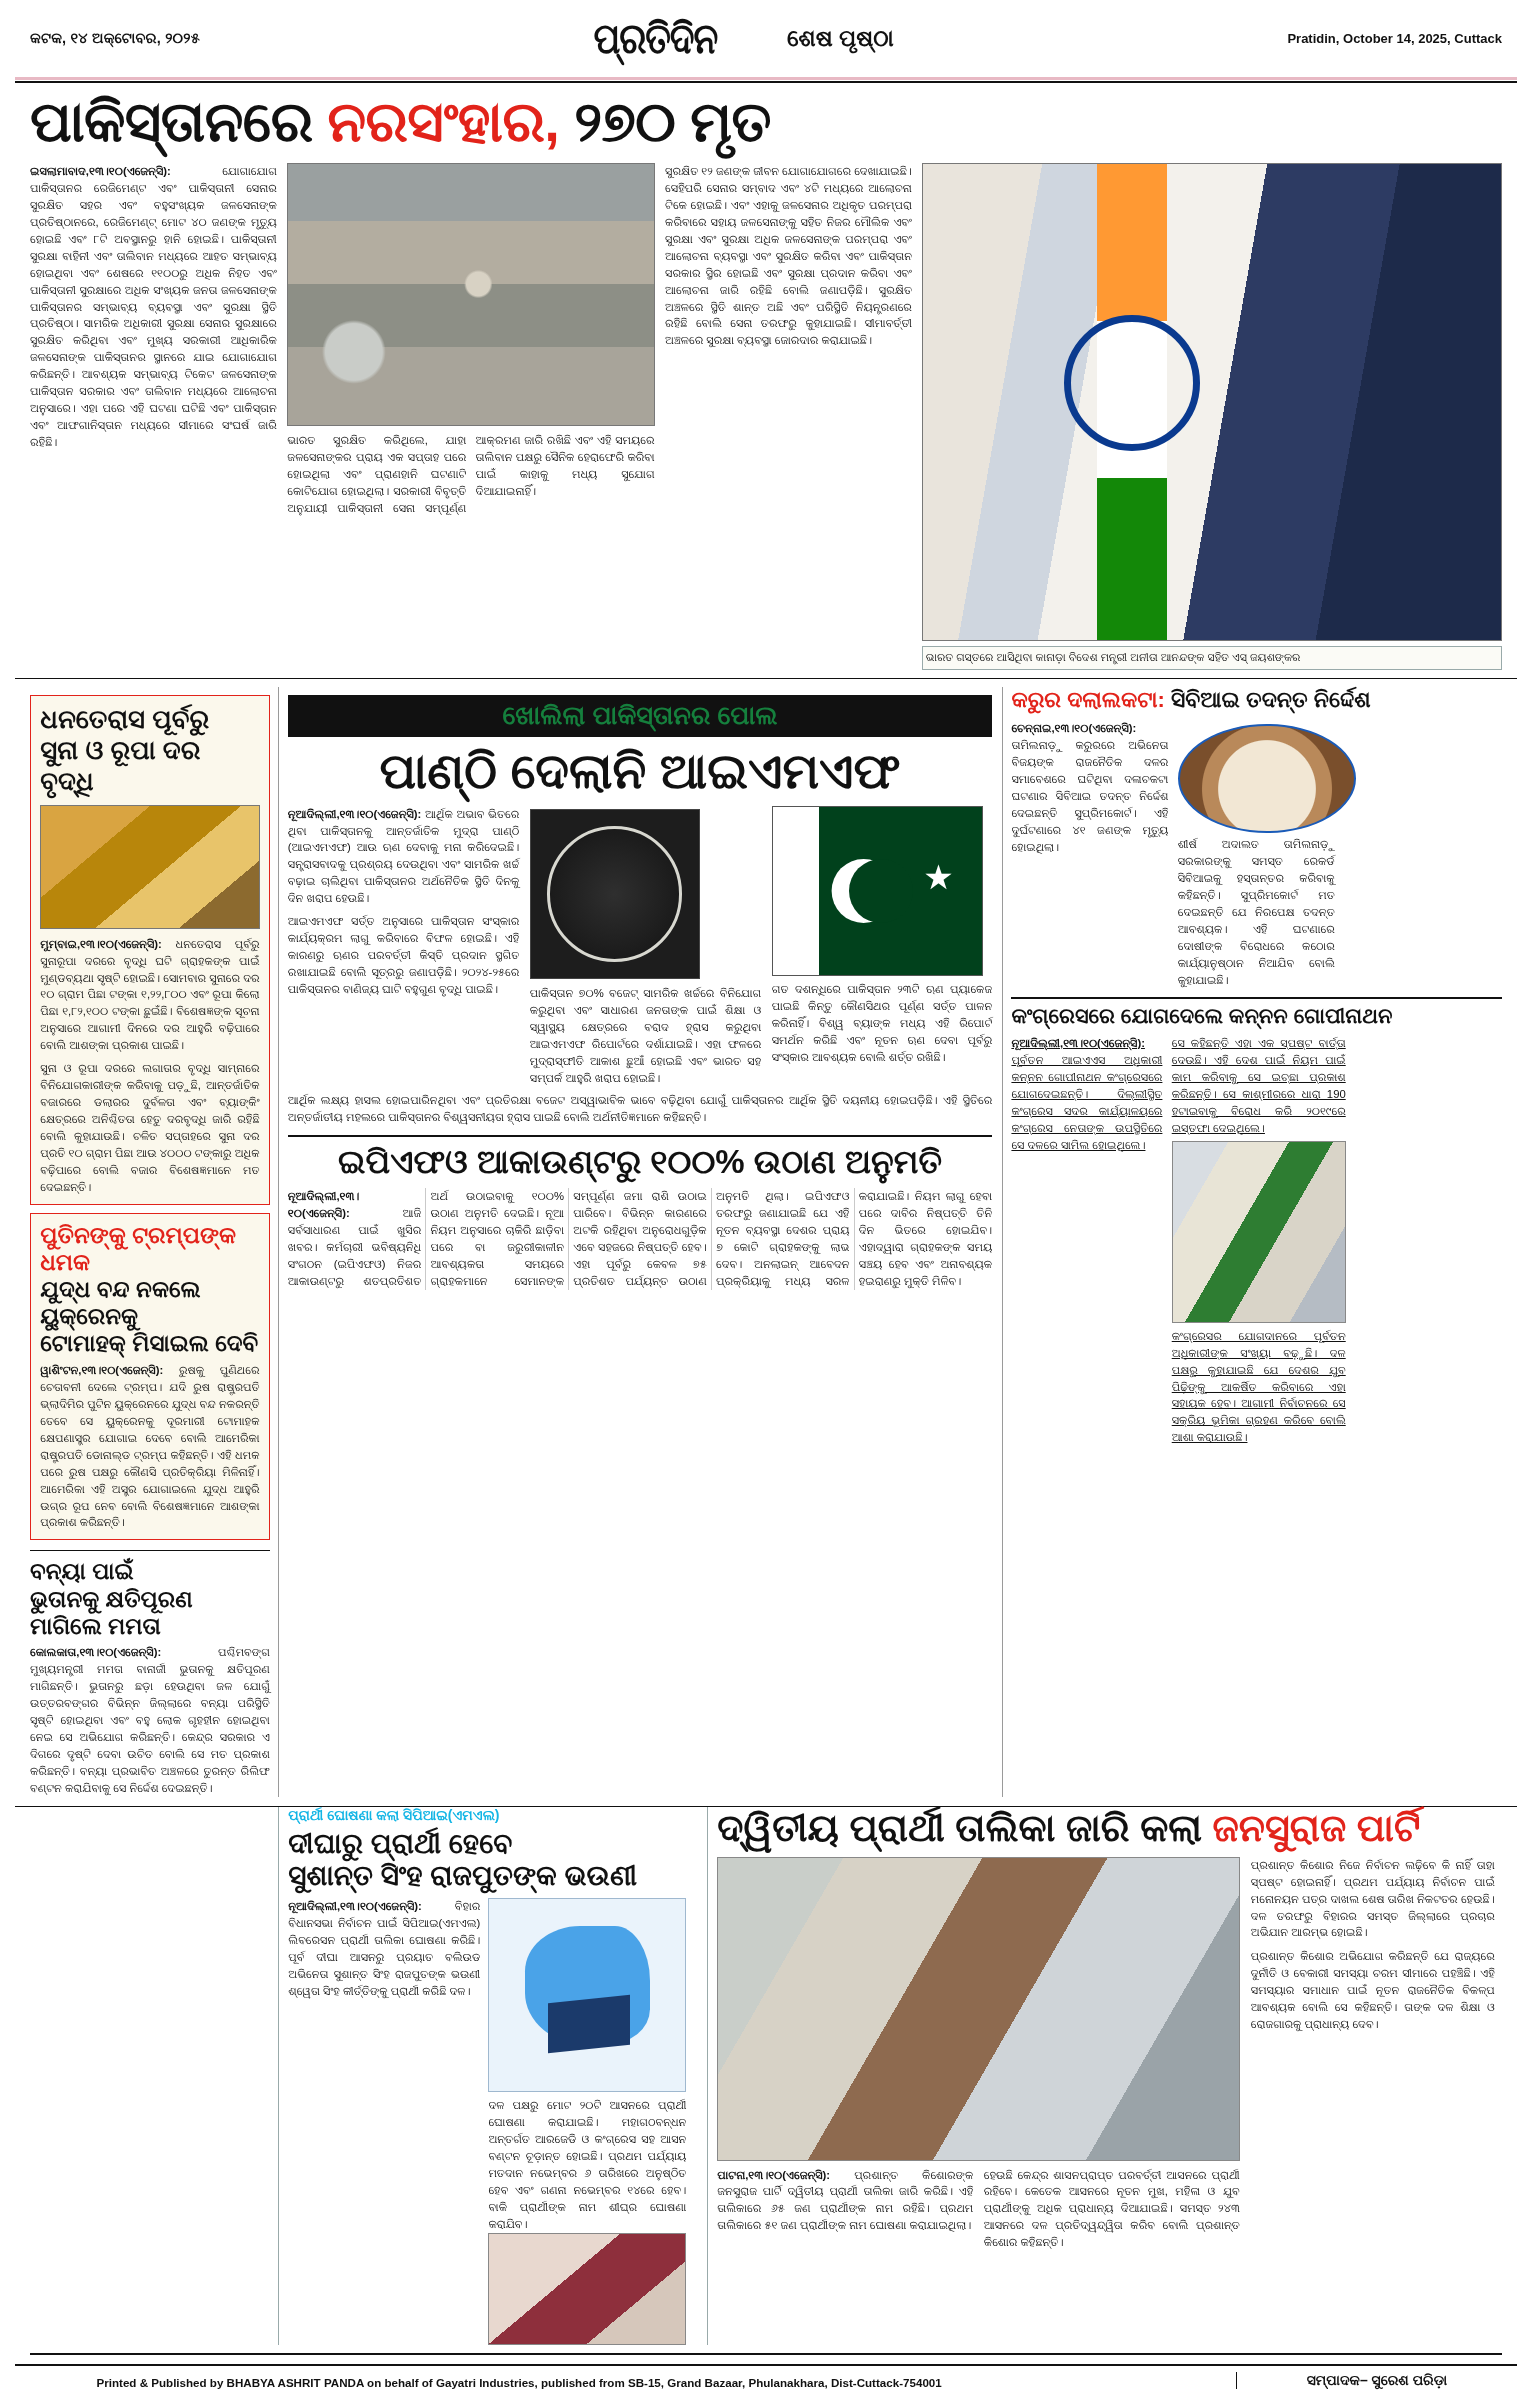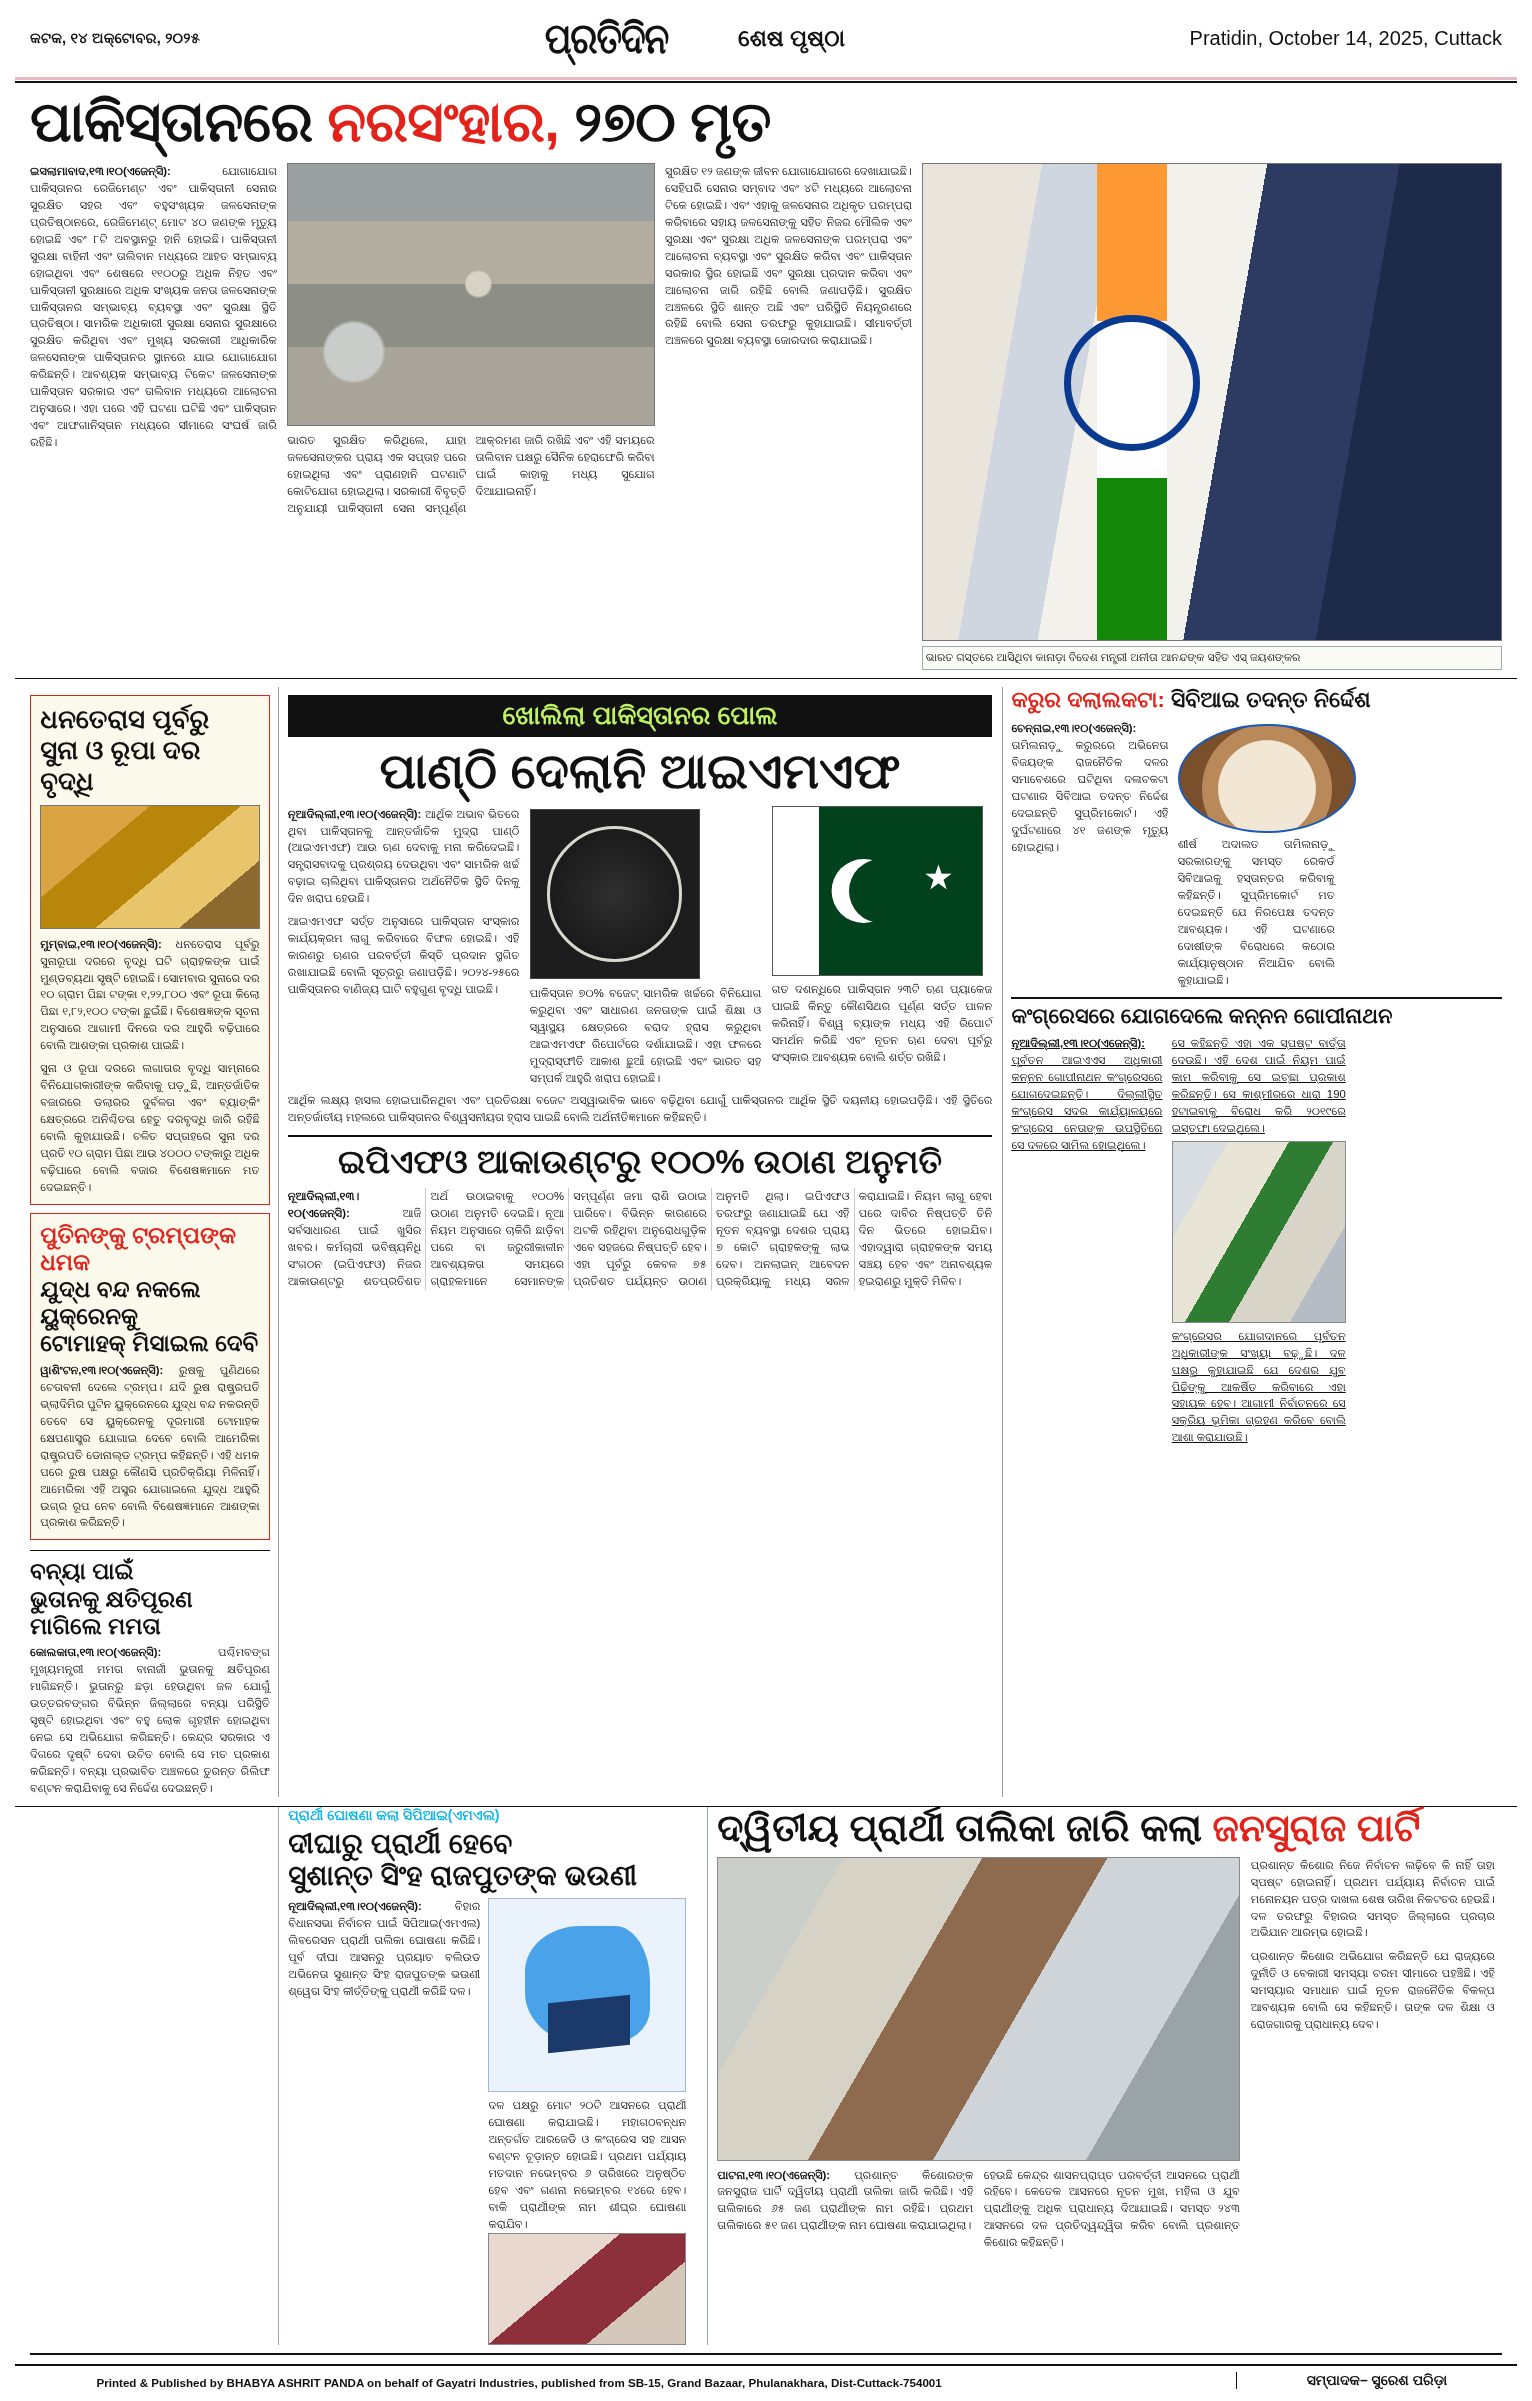--- a/index.html
+++ b/index.html
@@ -4,21 +4,21 @@
 <style>
   html,body{margin:0;padding:0;background:#fff;}
   body{width:1532px;height:2401px;font-family:"Liberation Sans",sans-serif;color:#111;overflow:hidden;}
   .page{position:relative;width:1532px;height:2401px;background:#fff;box-sizing:border-box;padding:0 15px;}
 
   
   .masthead{display:flex;align-items:center;justify-content:space-between;height:77px;padding:0 15px;}
   .mast-date{font-size:14.5px;font-weight:700;letter-spacing:0.2px;}
   .mast-logo{font-size:36px;font-weight:700;letter-spacing:-1.2px;transform:scaleY(1.18);}
   .mast-sub{font-size:23px;font-weight:700;margin-left:70px;}
-  .mast-eng{font-size:20px;font-weight:400;}
+  .mast-eng{font-size:13px;font-weight:700;}
   .mast-rule{height:2.9px;background:#e8b9c4;margin:0 0 1.2px 0;}
   .mast-rule2{height:1.7px;background:#111;}
 
   
   .od{font-family:"Liberation Sans",sans-serif;}
   .red{color:#e2231a;}
   .blk{color:#111;}
   .body-col{font-size:11.3px;line-height:1.5;text-align:justify;hyphens:auto;}
   .dateline{font-weight:700;}
   .rule-h{height:1.7px;background:#111;}
@@ -48,21 +48,21 @@
   
   .mid{display:flex;gap:0;margin-top:8.1px;border-top:1.7px solid #111;padding-top:8px;}
   .col-left{width:263px;padding:0 8.1px 0 15px;box-sizing:border-box;}
   .col-mid{width:723px;padding:0 9.3px;box-sizing:border-box;}
   .col-right{width:515px;padding:0 15px 0 9.3px;box-sizing:border-box;}
 
   .boxed{border:1.7px solid #e2231a;background:#fbf8ec;padding:8.1px 9.3px;margin-top:8.1px;}
   .box-hl{font-size:26px;font-weight:700;line-height:1.2;}
   .small-hl{font-size:23px;font-weight:700;line-height:1.18;}
 
-  .banner{background:#111;color:#bef264;text-align:center;font-size:25.6px;font-weight:700;padding:5.8px 0;margin-top:8.1px;}
+  .banner{background:#111;color:#15803d;text-align:center;font-size:25.6px;font-weight:700;padding:5.8px 0;margin-top:8.1px;}
   .mid-hl{font-size:49px;font-weight:700;text-align:center;line-height:1.1;margin:8.1px 0 7px;}
   .cyan{color:#12b5e5;}
   .cols5{column-count:5;column-gap:9.3px;column-rule:0.6px solid #c9c9c9;}
 
   .imf-wrap{display:flex;gap:8.1px;align-items:flex-start;margin:3.5px 0 5.8px;}
   .imf-logo{width:168px;height:168px;background:#1d1d1d;position:relative;border:0.6px solid #444;}
   .imf-circle{position:absolute;inset:16.3px;border-radius:50%;border:3.5px solid #d8d8d0;background:radial-gradient(circle,#2f2f2f,#121212);}
   .pk-flag{width:209px;height:168px;background:linear-gradient(90deg,#fff 0 22%, #01411c 22% 100%);position:relative;border:0.6px solid #555;}
   .pk-moon{position:absolute;left:52%;top:50%;width:64px;height:64px;border-radius:50%;background:#01411c;box-shadow:-17.4px 0 0 0 #fff;transform:translate(-50%,-50%);}
   .pk-star{position:absolute;left:72%;top:32%;color:#fff;font-size:34px;line-height:1;}

